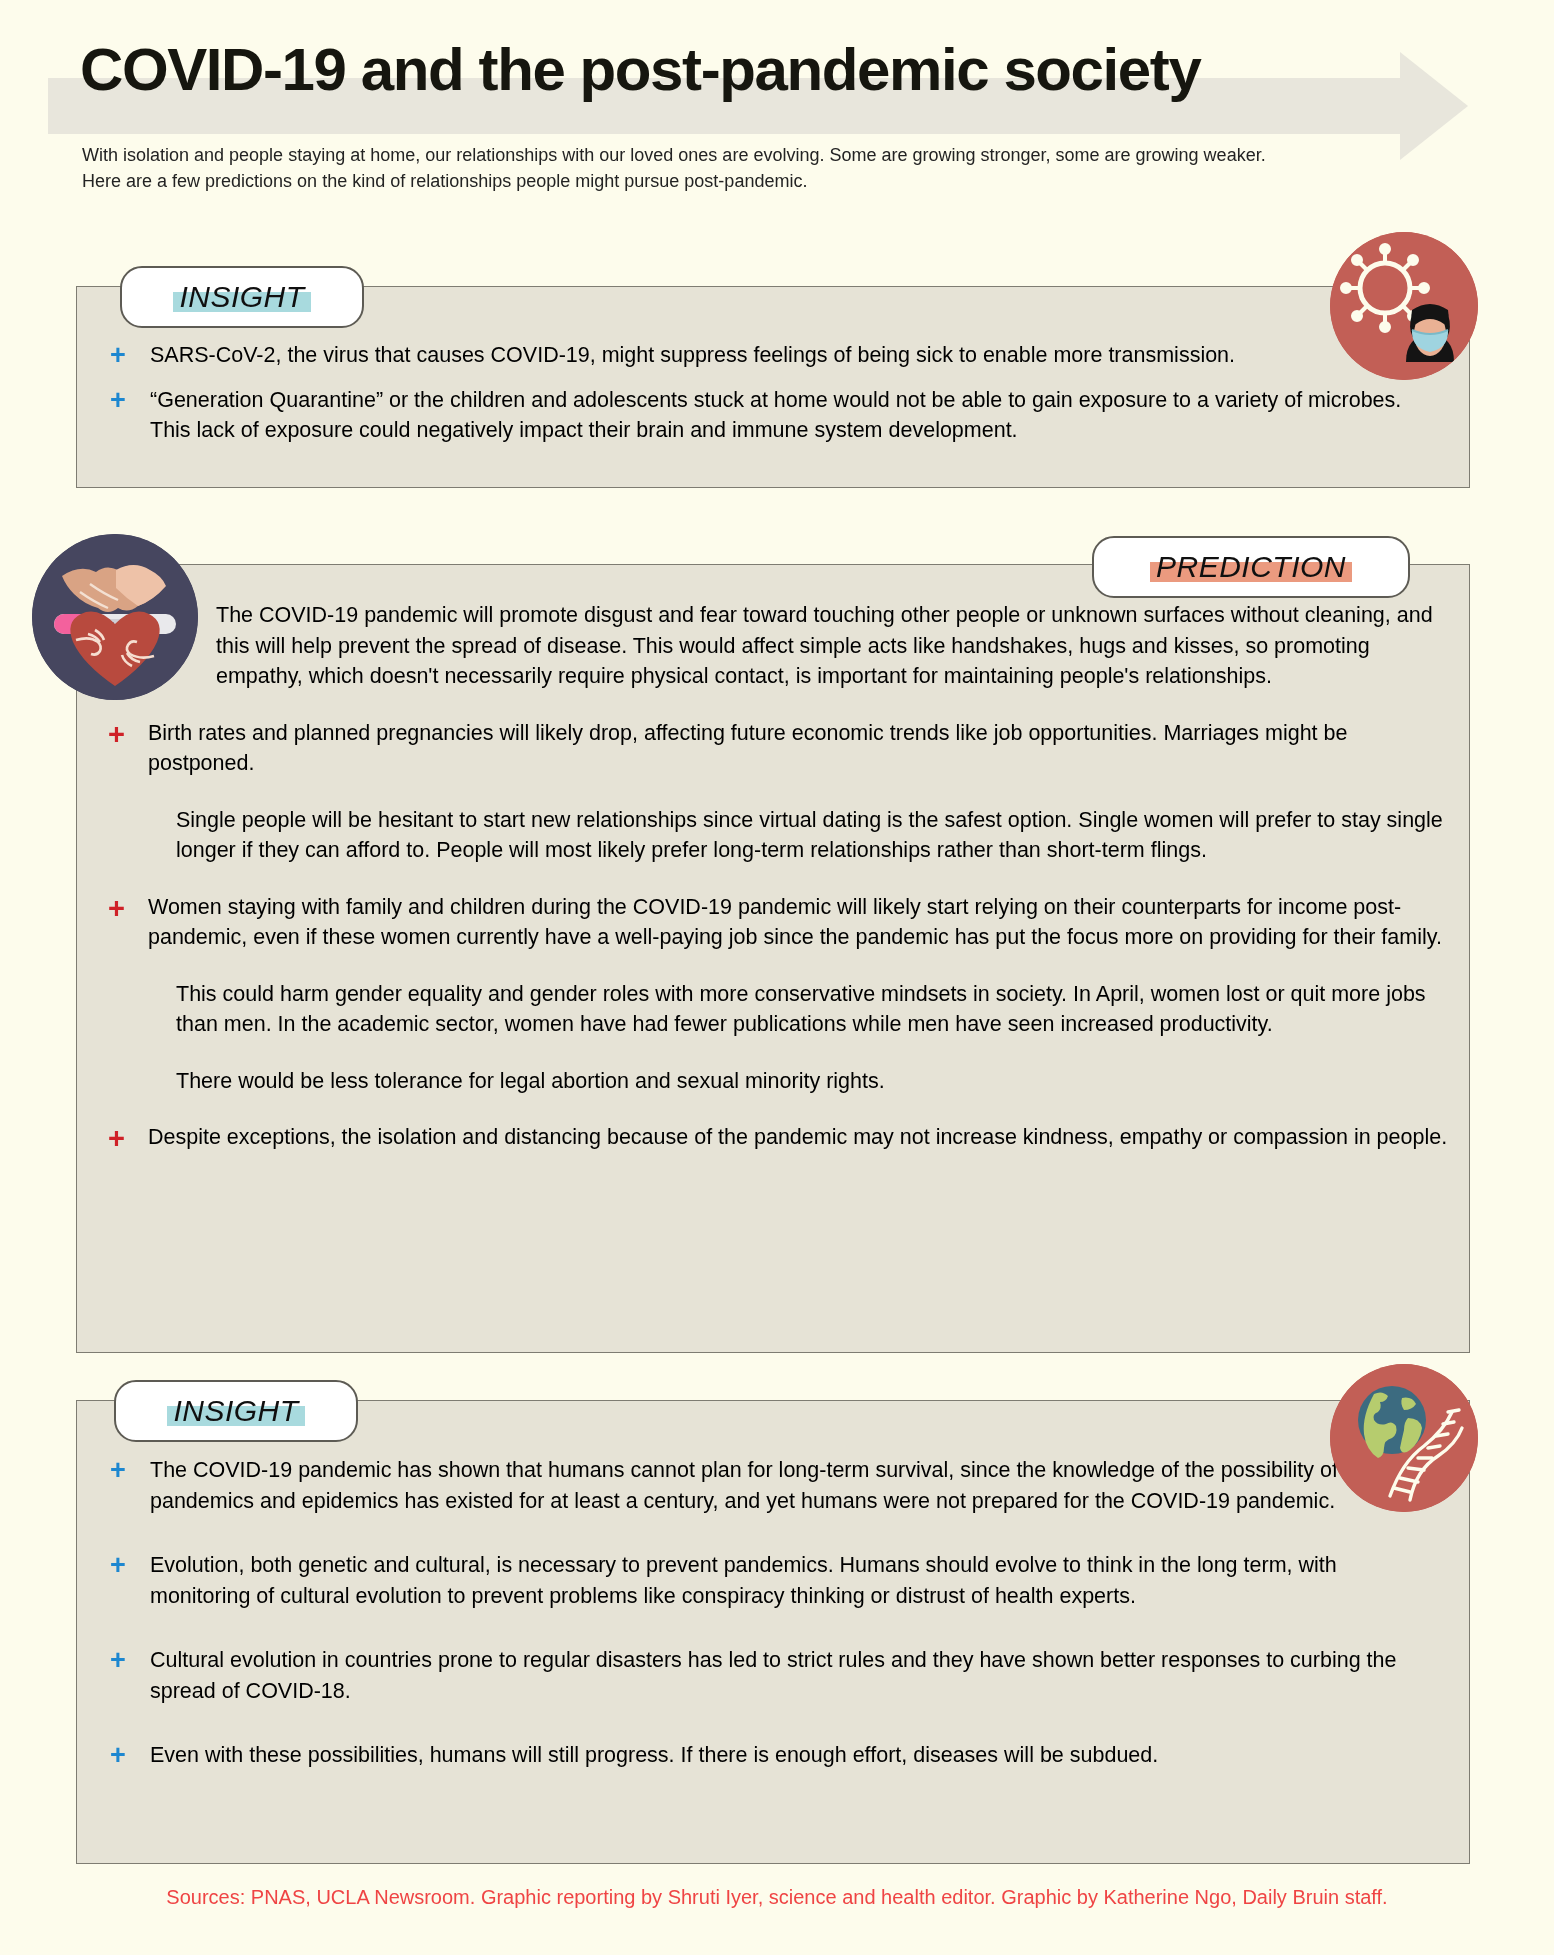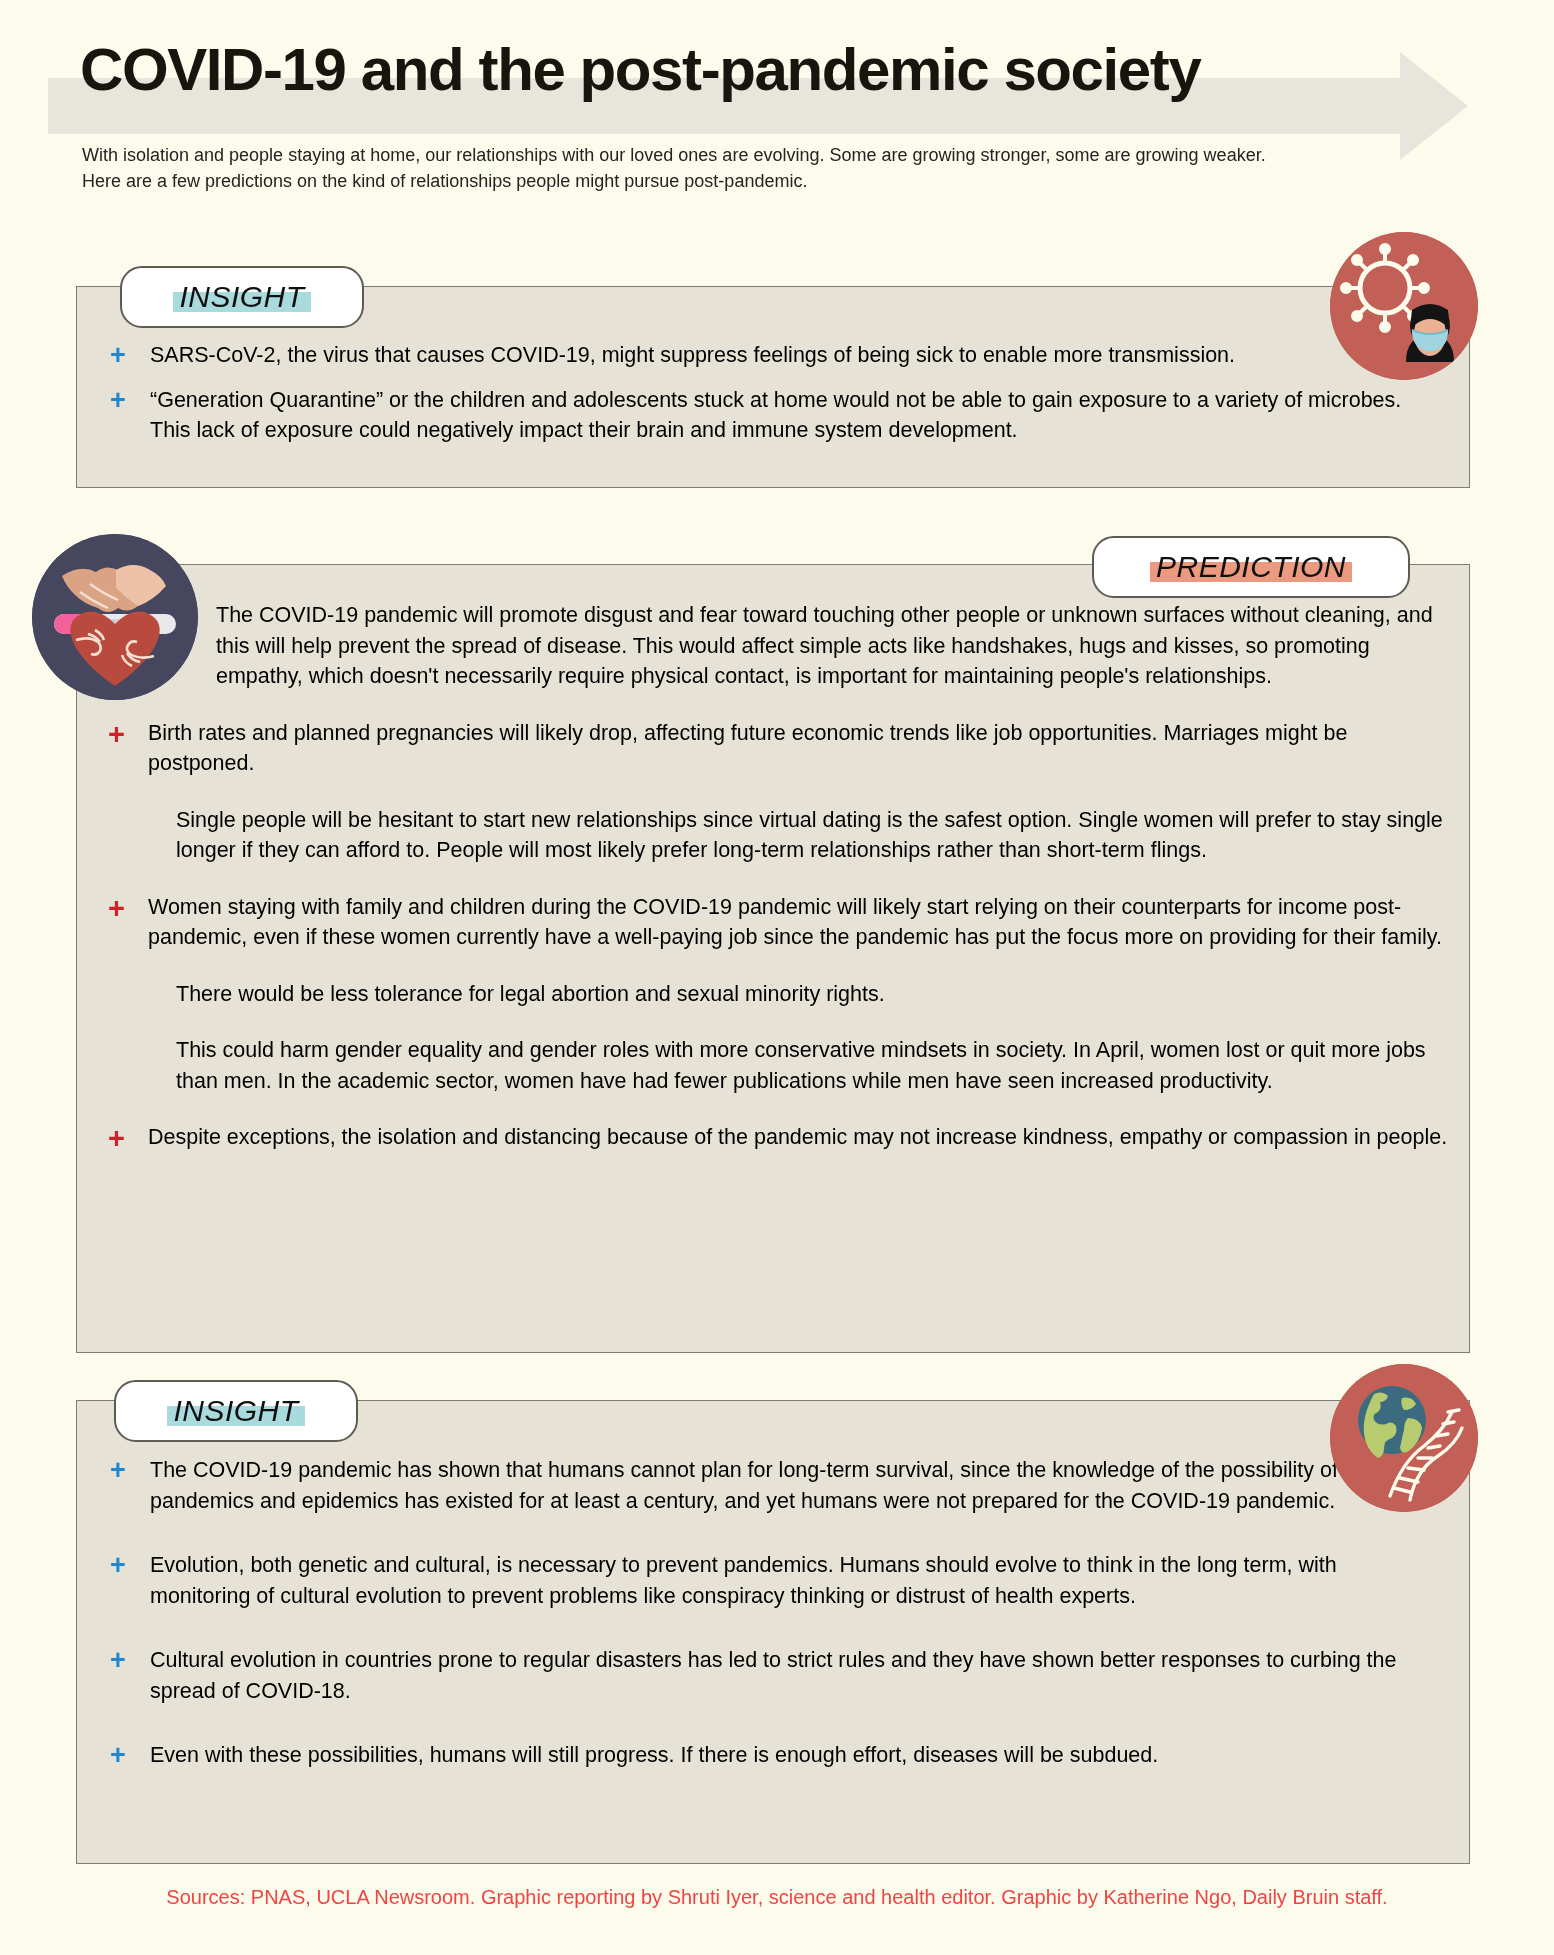--- a/index.html
+++ b/index.html
@@ -268,27 +268,27 @@
     </div>
     <div class="bullet-row">
       <div class="bullet-mark red">+</div>
       <div class="bullet-body">
         <p>Women staying with family and children during the COVID-19 pandemic will likely start relying on their counterparts for income post-pandemic, even if these women currently have a well-paying job since the pandemic has put the focus more on providing for their family.</p>
       </div>
     </div>
     <div class="bullet-row indent">
 
       <div class="bullet-body">
+        <p>This could harm gender equality and gender roles with more conservative mindsets in society. In April, women lost or quit more jobs than men. In the academic sector, women have had fewer publications while men have seen increased productivity.</p>
+      </div>
+    </div>
+    <div class="bullet-row indent">
+
+      <div class="bullet-body">
         <p>There would be less tolerance for legal abortion and sexual minority rights.</p>
-      </div>
-    </div>
-    <div class="bullet-row indent">
-
-      <div class="bullet-body">
-        <p>This could harm gender equality and gender roles with more conservative mindsets in society. In April, women lost or quit more jobs than men. In the academic sector, women have had fewer publications while men have seen increased productivity.</p>
       </div>
     </div>
     <div class="bullet-row">
       <div class="bullet-mark red">+</div>
       <div class="bullet-body">
         <p>Despite exceptions, the isolation and distancing because of the pandemic may not increase kindness, empathy or compassion in people.</p>
       </div>
     </div>
   </div>
 

